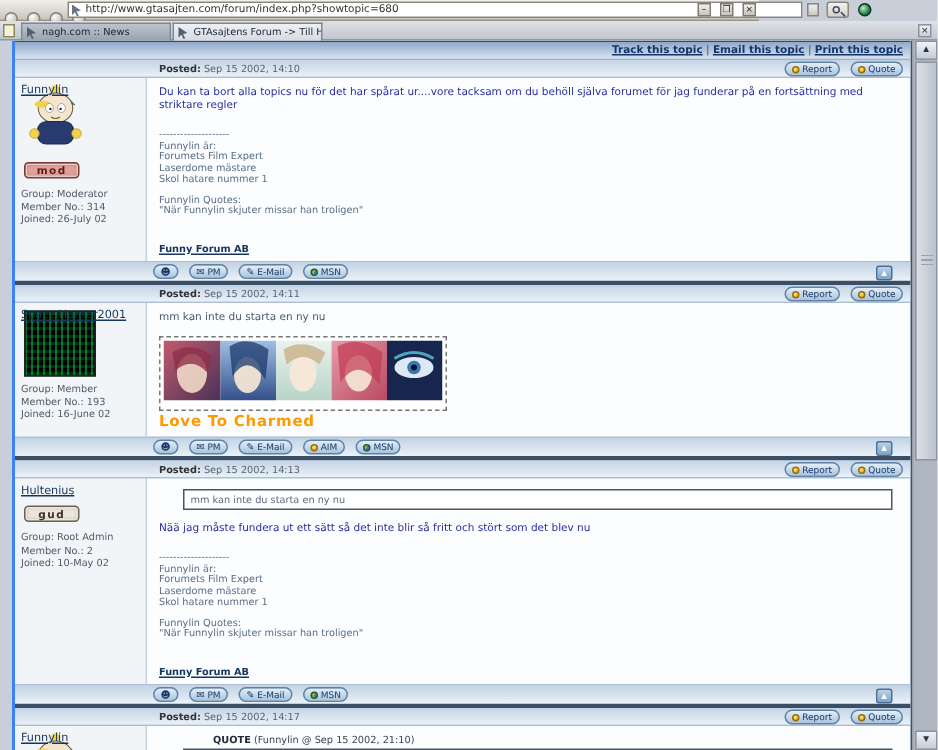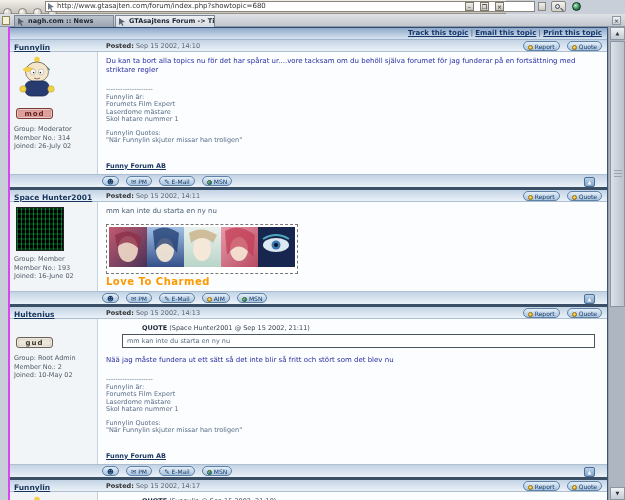--- a/index.html
+++ b/index.html
@@ -23,49 +23,49 @@
   .globe-icon { position:absolute; left:572px; top:2px; width:9px; height:9px; border-radius:50%;
     background:radial-gradient(circle at 35% 35%, #BFEFC5, #2E8B57 55%, #123E26); border:1px solid #0E3320; }
   .win-btns { position:absolute; right:2px; top:2px; }
   .win-btn { display:inline-block; width:9px; height:9px; background:linear-gradient(#F2F0EB,#C6C2B9); border:1px solid #7E7A72;
     font-size:6px; line-height:7px; text-align:center; color:#222; vertical-align:top; margin-left:1px; }
 
   .tab-bar { position:absolute; top:14px; left:0; width:625px; height:13px;
     background:linear-gradient(#DFE2E6,#C2C7CE); border-bottom:1px solid #8E99A8; z-index:30; }
   .panel-icon { position:absolute; left:2px; top:2px; width:8px; height:9px; background:#F6F2D8; border:1px solid #8B8560; }
   .tab { position:absolute; top:1px; height:12px; border:1px solid #7D8794; border-bottom:none;
-    font-size:6.5px; line-height:11px; color:#1A2430; padding:0 4px 0 13px; white-space:nowrap; overflow:hidden;font-weight:bold; }
+    font-size:6.5px; line-height:11px; color:#1A2430; padding:0 4px 0 13px; white-space:nowrap; overflow:hidden; }
   .tab-favicon { position:absolute; left:2px; top:2px; width:8px; height:8px; }
   .tab-1 { left:14px; width:100px; background:linear-gradient(#BCC3CD,#99A3B0); }
   .tab-2 { left:115px; width:100px; background:linear-gradient(#EEF1F4,#D6DBE1); }
   .tab-close { position:absolute; right:4px; top:2px; width:9px; height:9px; background:linear-gradient(#EFF1F4,#C7CDD5);
     border:1px solid #8C95A2; font-size:6px; line-height:7px; text-align:center; color:#222; }
 
   
   .scrollbar { position:absolute; top:27px; right:0; width:17px; height:473px; background:#AEB6C2; border-left:1px solid #97A0AC; z-index:25; }
   .sb-btn { position:absolute; left:1px; width:15px; height:13px; background:linear-gradient(#F0F2F5,#C6CCD4);
     border:1px solid #8C95A2; font-size:5px; line-height:11px; text-align:center; color:#2A3542; }
   .sb-up { top:0; }
   .sb-down { bottom:0; }
   .sb-thumb { position:absolute; left:1px; top:14px; width:15px; height:266px;
     background:linear-gradient(90deg,#DCE1E7,#BAC2CC); border:1px solid #8C95A2; }
   .sb-grip { position:absolute; left:3px; top:128px; width:8px; height:7px;
     background:repeating-linear-gradient(#9AA4B1 0 1px, transparent 1px 3px); }
 
   
   .viewport { position:absolute; top:27px; left:0; width:608px; height:473px; background:#C9CFD8; overflow:hidden; }
   .page { position:absolute; left:8px; top:0; width:600px; height:473px; background:#FBFDFF;
-    border-left:2px solid #d946ef; border-right:1px solid #3A5573; overflow:hidden; }
+    border-left:2px solid #3b82f6; border-right:1px solid #3A5573; overflow:hidden; }
 
   .topic-bar { height:13px; background:linear-gradient(#8FA9C9,#D7E3F0); border-top:1px solid #2F4B73;
     border-bottom:1px solid #9FB4CC; text-align:right; font-size:7px; line-height:11px; padding-right:5px; color:#44546A; }
   .topic-bar a { color:#14366B; font-weight:bold; text-decoration:underline; cursor:pointer; }
 
   .post-header { height:12px; background:linear-gradient(#C3D3E4,#EAF1F8); border-bottom:1px solid #AEBFD2; position:relative; }
-  .author { position:absolute; left:4px; top:3px; font-size:7.5px; font-weight:bold; color:#16355E; text-decoration:underline; }
+  .author { position:absolute; left:4px; top:15px; font-size:7.5px; font-weight:normal; color:#16355E; text-decoration:underline; }
   .posted { position:absolute; left:96px; top:2px; font-size:6.5px; color:#5A6472; }
   .posted b { color:#333; }
   .header-btns { position:absolute; right:3px; top:1px; }
 
   .post-body { display:flex; }
   .left-col { width:88px; background:#F2F5F8; border-right:1px solid #C5D2DE; padding:4px 4px; font-size:6.5px; color:#4F5A66; }
   .info-line { line-height:8.5px; white-space:nowrap; }
   .right-col { flex:1; padding:5px 12px 4px 8px; }
 
   .badge { width:37px; height:11px; margin:6px 0 6px 2px; border-radius:3px; text-align:center;
@@ -312,21 +312,20 @@
       </span>
     </div>
     <div class="post-body">
       <div class="left-col">
         <div class="badge badge-gud" style="margin-top:14px;">gud</div>
         <div class="info-line">Group: Root Admin</div>
         <div class="info-line">Member No.: 2</div>
         <div class="info-line">Joined: 10-May 02</div>
       </div>
       <div class="right-col">
-        <div class="quote-label"><b>QUOTE</b> <span>(Space Hunter2001 @ Sep 15 2002, 21:11)</span></div>
         <div class="quote-box">mm kan inte du starta en ny nu</div>
         <div class="post-text text-blue">Nää jag måste fundera ut ett sätt så det inte blir så fritt och stört som det blev nu</div>
         <div class="sig">
           <div>--------------------</div>
           <div>Funnylin är:</div>
           <div>Forumets Film Expert</div>
           <div>Laserdome mästare</div>
           <div>Skol hatare nummer 1</div>
           <div class="sig-gap">Funnylin Quotes:</div>
           <div>"När Funnylin skjuter missar han troligen"</div>

